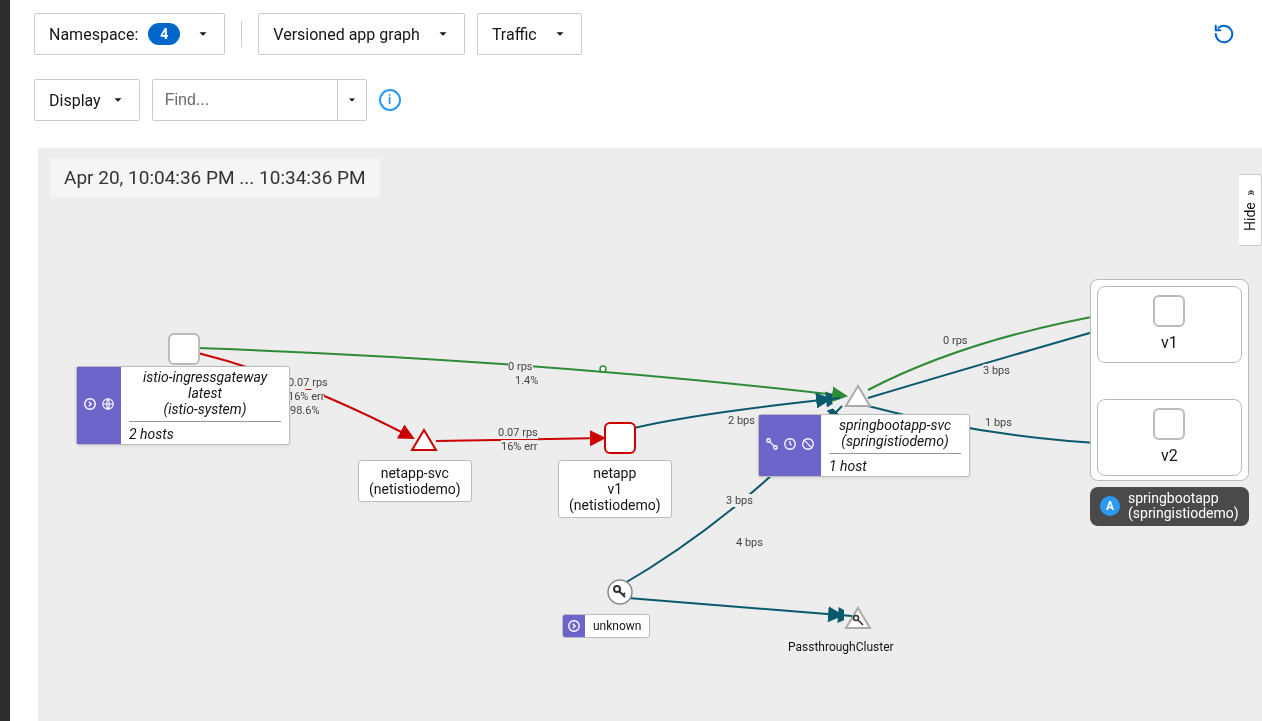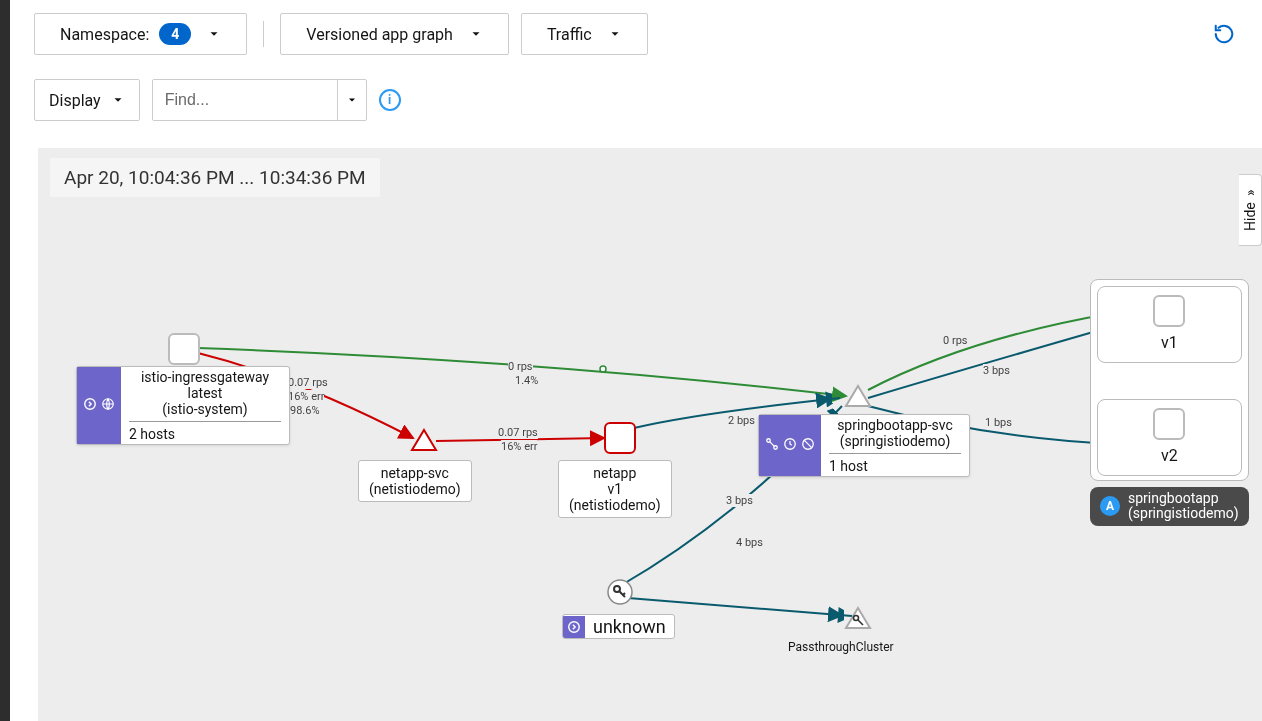--- a/index.html
+++ b/index.html
@@ -27,21 +27,21 @@
     display: flex;
     gap: 12px;
     align-items: center;
   }
   .dropdown {
     display: inline-flex;
     align-items: center;
     gap: 10px;
     border: 1px solid #ccc;
     height: 40px;
-    padding: 0 25px;
+    padding: 0 14px;
     border-radius: 2px;
     background: #fff;
     font-size: 16px;
     cursor: pointer;
     user-select: none;
   }
   .dropdown .caret { margin-left: 6px; }
   .pill {
     display: inline-flex;
     align-items: center;
@@ -170,21 +170,21 @@
     text-align:center;
   }
   .node-card .iconcol {
     background:#6d65c9; color:#fff;
     padding: 6px; display:flex; flex-direction:row; gap:4px;
     align-items:center; justify-content:center;
   }
   .node-card .body { padding: 2px 8px; }
   .node-card hr { border:none; border-top:1px solid #999; margin:4px 0;}
 
-  .flex-card { display:flex; }
+  .flex-card { display:flex;font-style:italic; }
 
   .mini-sq {
     width: 28px; height: 28px;
     background:#fff; border:2px solid #bbb; border-radius:6px;
   }
   .mini-sq.red { border-color:#cc0000; }
   .tri {
     width: 22px; height: 19px;
     fill: #fff; stroke:#aaa; stroke-width:2;
   }
@@ -231,21 +231,21 @@
   .unknown-chip {
     display:inline-flex; align-items:center;
     border:1px solid #bbb; border-radius:3px;
     background:#fff;
     overflow:hidden;
   }
   .unknown-chip .iconbox {
     background:#6d65c9; color:#fff;
     width:22px; height:22px; display:flex; align-items:center; justify-content:center;
   }
-  .unknown-chip .txt { padding: 1px 8px; font-size:18px; }
+  .unknown-chip .txt { padding: 1px 8px; font-size:12px; }
 
   .pt-label { font-size:12px; }
 </style>
 </head>
 <body>
 
 <div class="left-gutter"></div>
 
 <div class="toolbar">
   <div class="dropdown">

